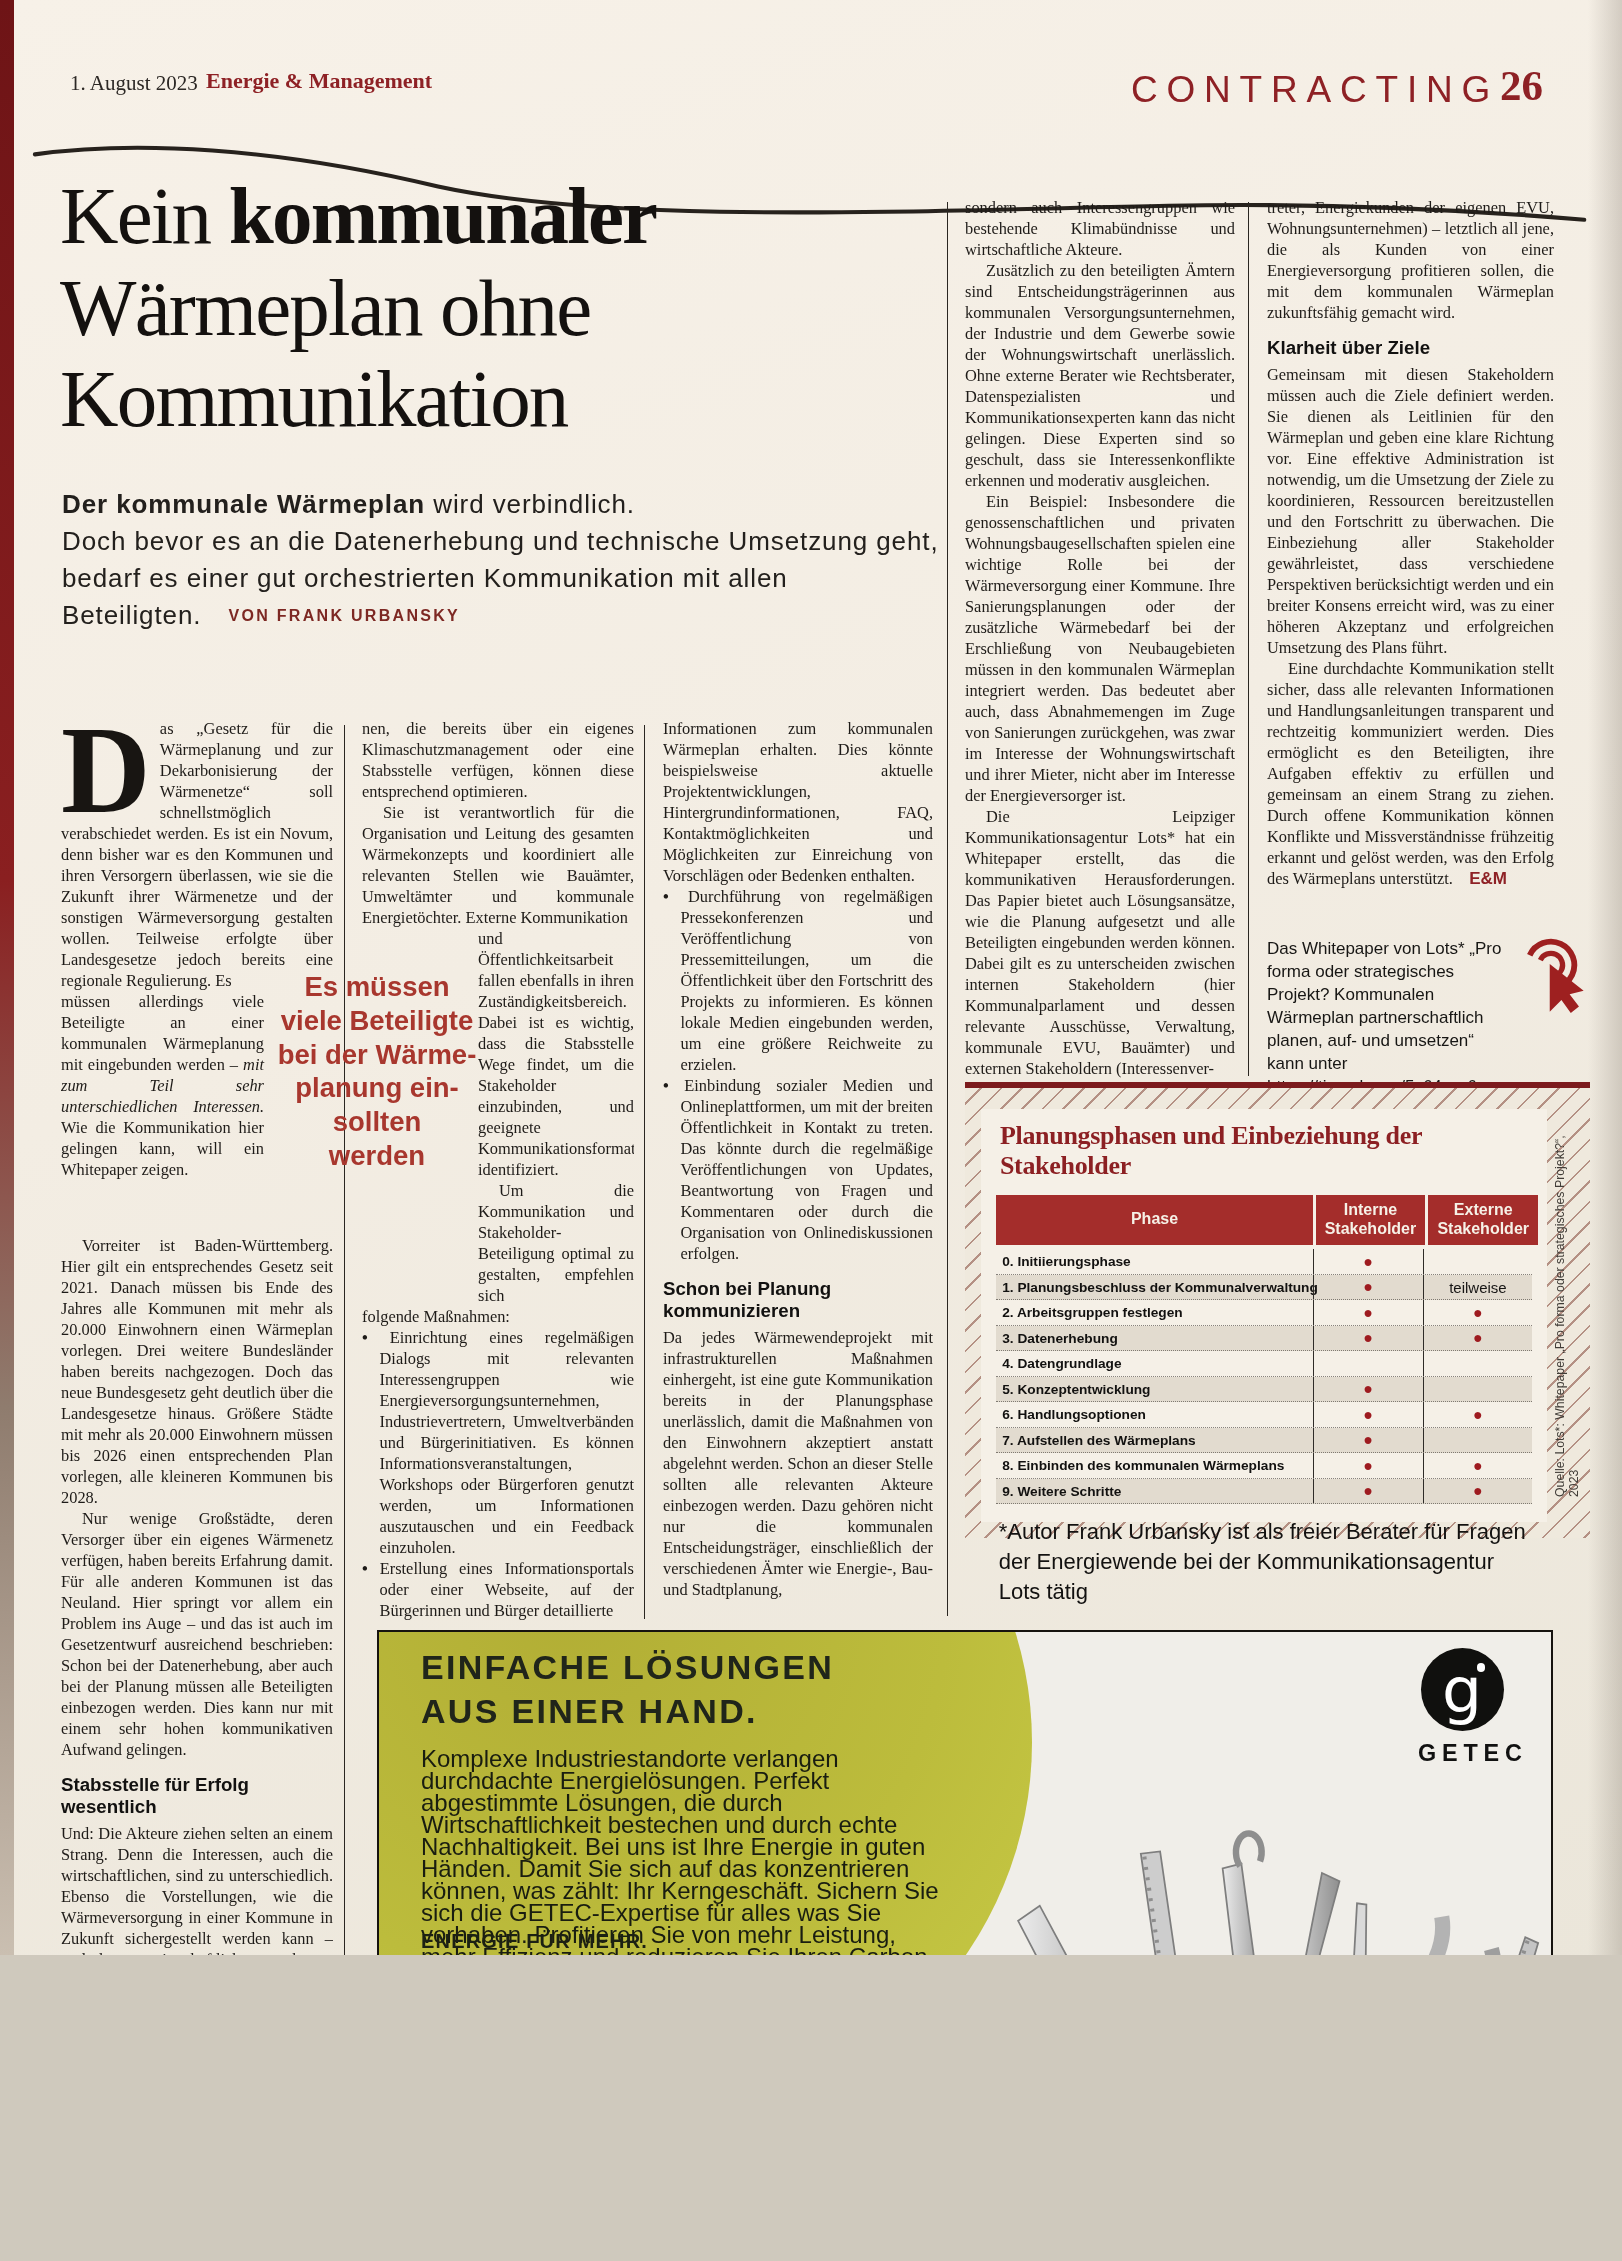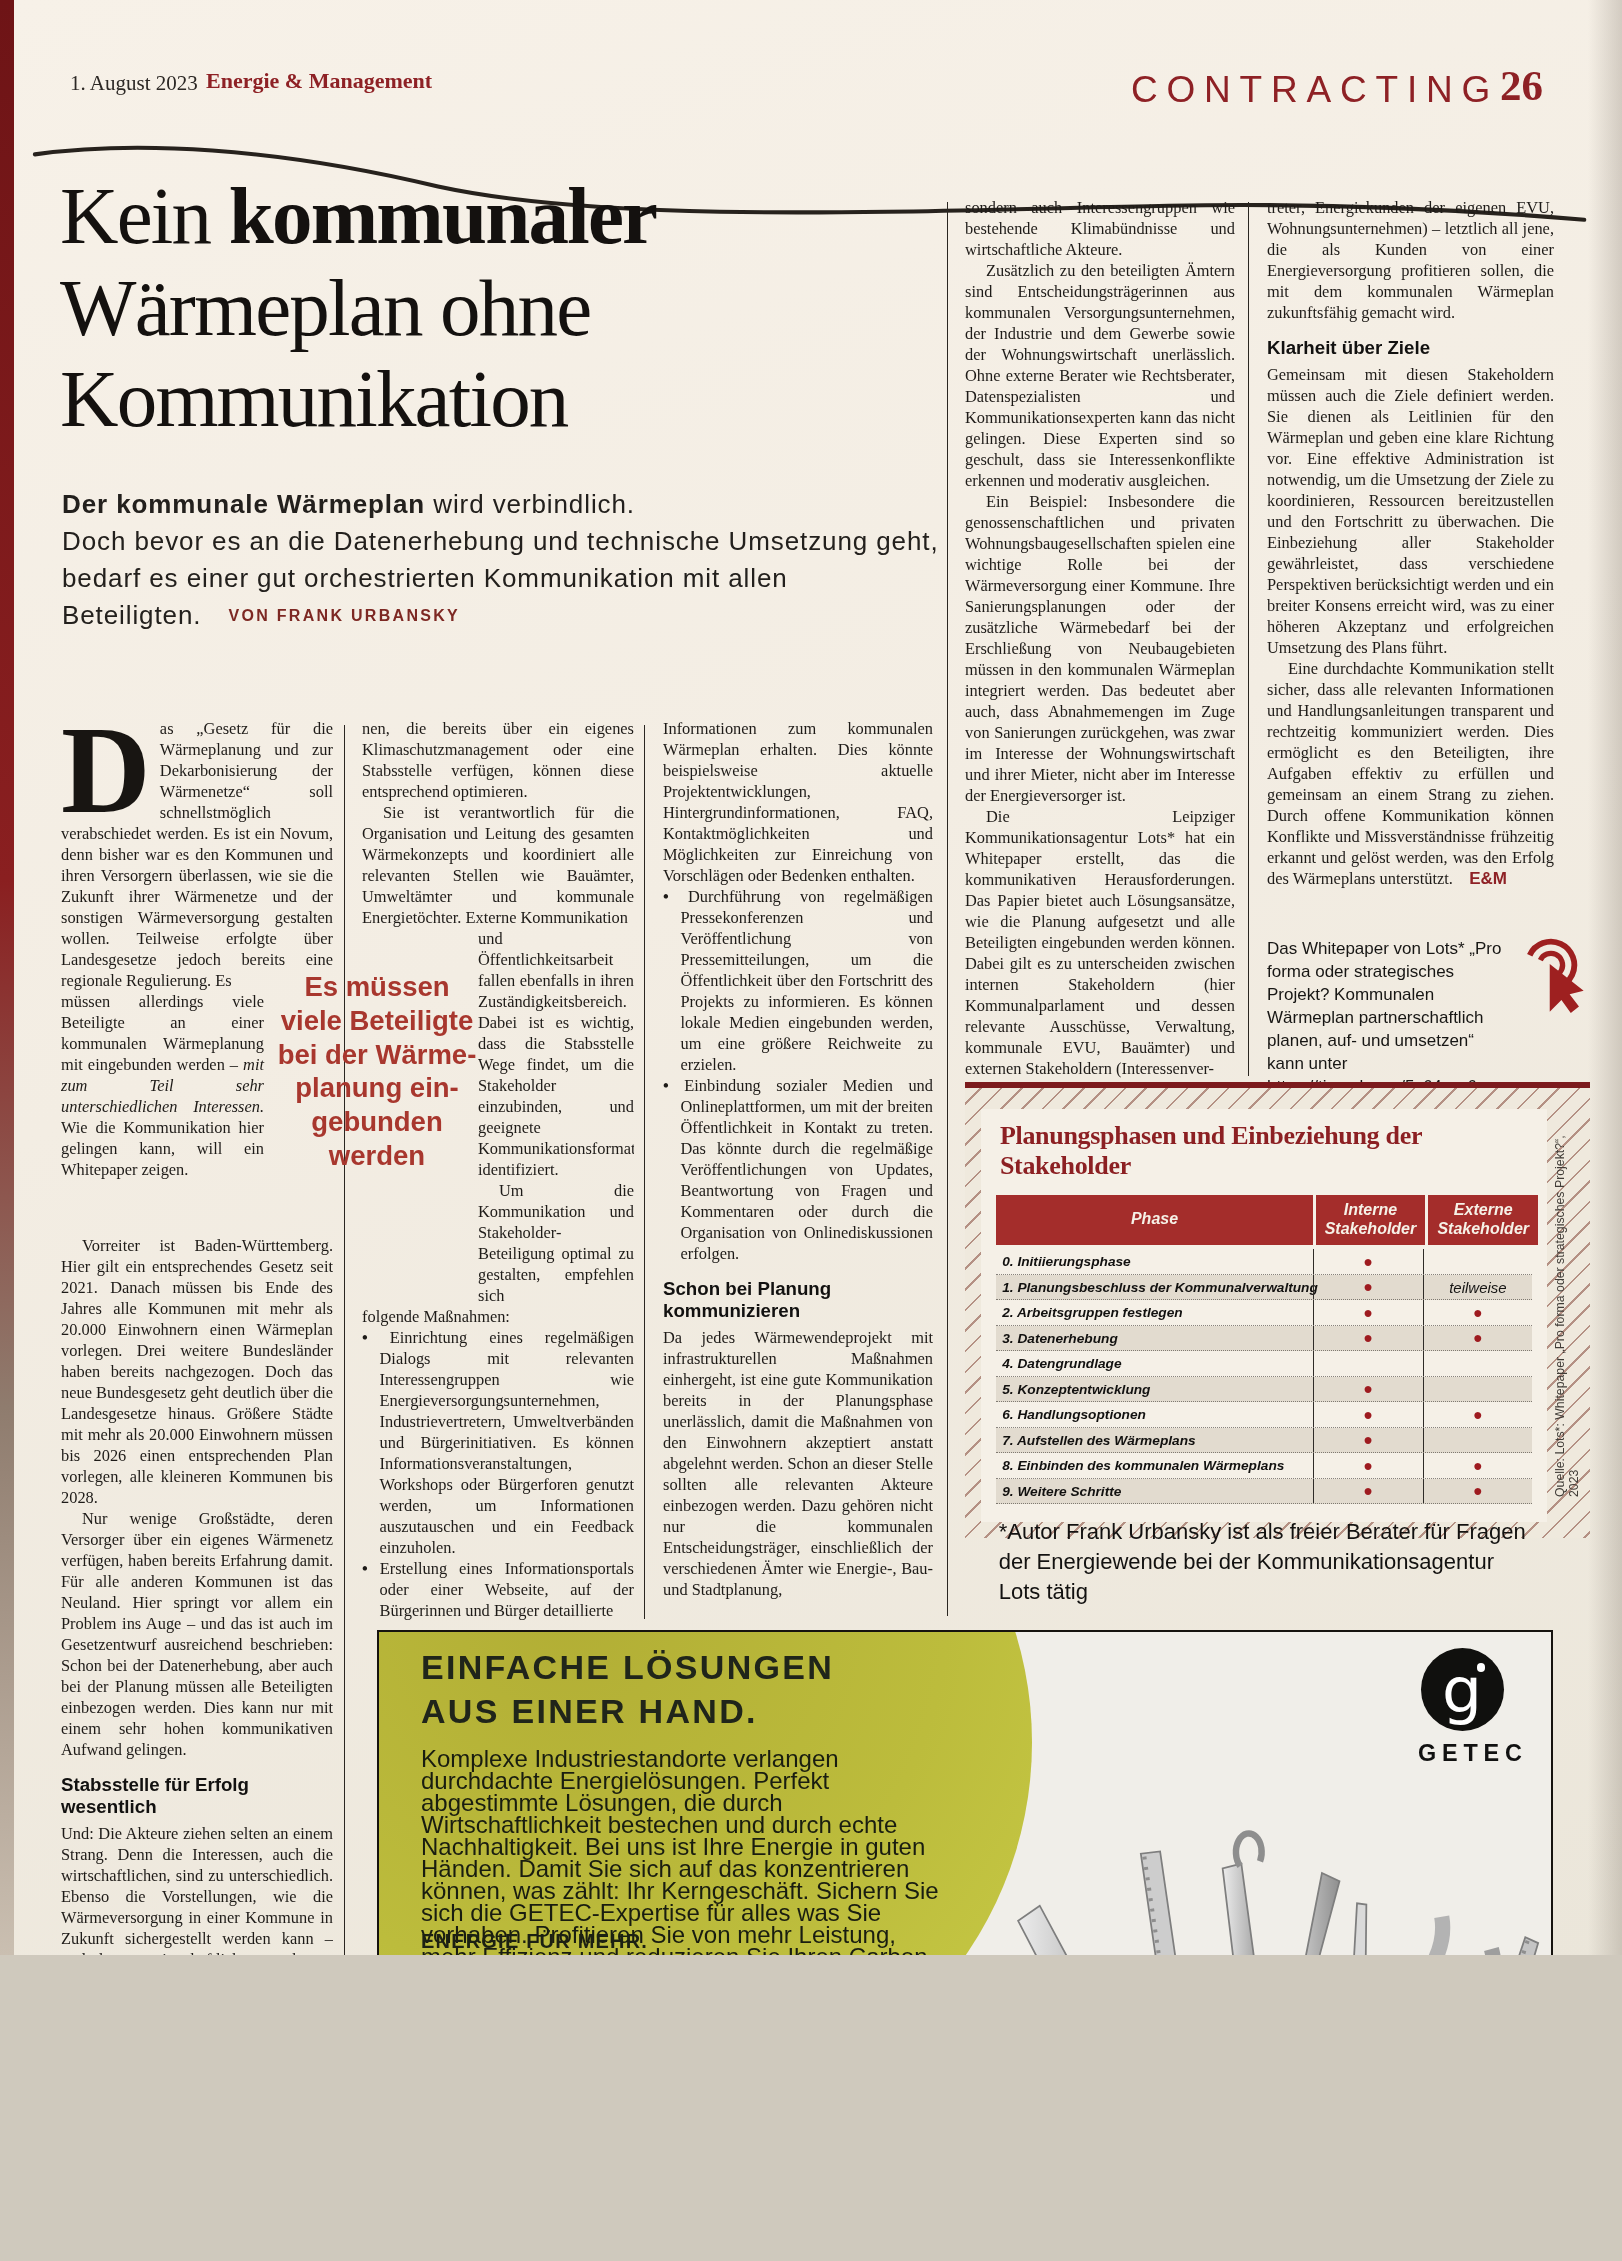--- a/index.html
+++ b/index.html
@@ -63,21 +63,21 @@
         font-size:17px;line-height:23px;color:#17161                4;color:#171614;}
   .click{position:absolute;left:1517px;top:938px;}
 
   
   .tpanel{position:absolute;left:965px;top:1082px;width:625px;height:456px;background-color:#efe9dd;
         background-image:repeating-linear-gradient(135deg,rgba(122,57,43,.5) 0 1.8px,transparent 1.8px 14.6px);}
   .tbar{position:absolute;left:0;top:0;width:100%;height:6.4px;background:#7c1b1d;}
   .tinner{position:absolute;left:16.4px;top:27px;width:566px;height:413px;background:#f5f0e7;
         box-sizing:border-box;padding:9.3px 15px;}
   .ttitle{margin:2.3px 0 14px 3.5px;font-size:26px;font-weight:bold;color:#8c2023;letter-spacing:-0.3px;}
-  .tgrid{display:grid;grid-template-columns:59% 20.5% 20.5%;font-style:italic;}
+  .tgrid{display:grid;grid-template-columns:59% 20.5% 20.5%;}
   .thead{column-gap:2.9px;margin-bottom:4.7px;}
   .th{background:#a42d2b;color:#f6f1e7;font-family:"Liberation Sans",sans-serif;font-weight:bold;
         font-size:16px;line-height:1.15;display:flex;align-items:center;justify-content:center;
         text-align:center;min-height:50px;padding:2.3px 4.7px;box-sizing:border-box;}
   .trow{border-bottom:1.8px dotted rgba(45,42,38,.55);min-height:24.5px;align-items:center;}
   .trow:nth-child(even){background:rgba(210,203,188,.55);}
   .tc{padding:2.9px 2.3px;box-sizing:border-box;}
   .tc.phase{font-family:"Liberation Sans",sans-serif;font-weight:bold;font-size:13.7px;color:#121110;
         white-space:nowrap;padding-left:5.8px;}
   .tc.mid{text-align:center;color:#9e1b20;font-size:16px;line-height:1;border-left:1.2px solid #2f2c28;
@@ -138,21 +138,21 @@
   <div class="vrule" style="left:344px;top:725px;height:1519px;"></div>
   <div class="vrule" style="left:644px;top:725px;height:894px;"></div>
   <div class="vrule" style="left:947px;top:202px;height:1414px;"></div>
   <div class="vrule" style="left:1248px;top:202px;height:874px;"></div>
 
   <div class="pullquote">
     <span>Es müssen</span>
     <span>viele Beteiligte</span>
     <span>bei der Wärme-</span>
     <span>planung ein-</span>
-    <span>gebunden</span>
+    <span>sollten</span>
     <span>werden</span>
   </div>
 
   <div class="col col1">
     <span class="dropcap">D</span>
     <p>as „Gesetz für die Wärmeplanung und zur Dekarbonisierung der Wärmenetze“ soll schnellstmöglich verabschiedet werden. Es ist ein Novum, denn bisher war es den Kommunen und ihren Versorgern überlassen, wie sie die Zukunft ihrer Wärmenetze und der sonstigen Wärmeversorgung gestalten wollen. Teilweise erfolgte über Landesgesetze jedoch bereits eine regionale Regulierung. Es</p>
     <div class="narrow1">
       <p><span>müssen allerdings viele Beteiligte an einer kommunalen Wärmeplanung mit eingebunden werden – </span><span class="it">mit zum Teil sehr unterschiedlichen Interessen.</span><span> Wie die Kommunikation hier gelingen kann, will ein Whitepaper zeigen.</span></p>
     </div>
     <p class="ind">Vorreiter ist Baden-Württemberg. Hier gilt ein entsprechendes Gesetz seit 2021. Danach müssen bis Ende des Jahres alle Kommunen mit mehr als 20.000 Einwohnern einen Wärmeplan vorlegen. Drei weitere Bundesländer haben bereits nachgezogen. Doch das neue Bundesgesetz geht deutlich über die Landesgesetze hinaus. Größere Städte mit mehr als 20.000 Einwohnern müssen bis 2026 einen entsprechenden Plan vorlegen, alle kleineren Kommunen bis 2028.</p>

